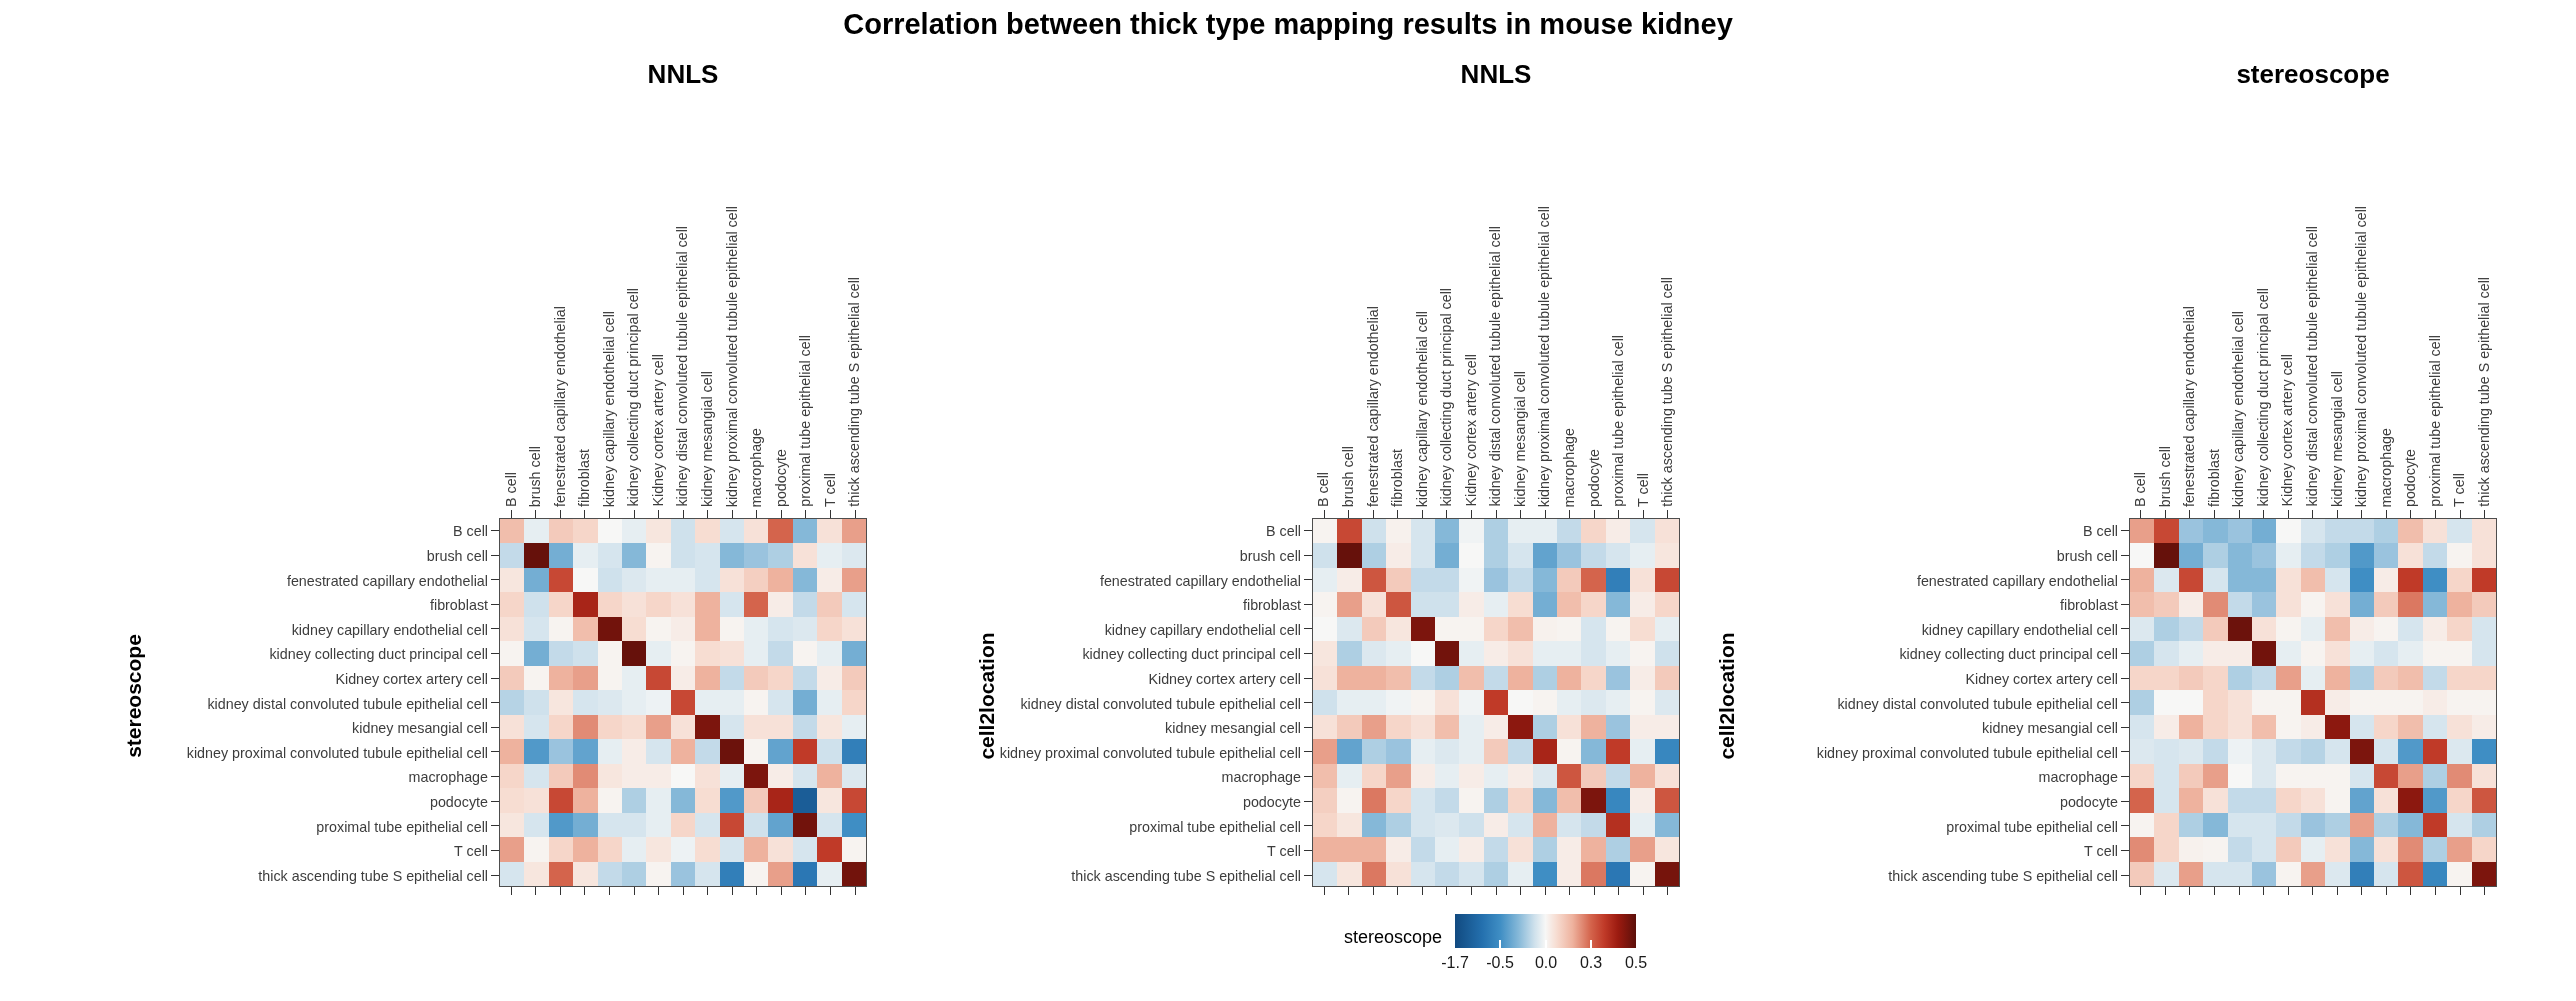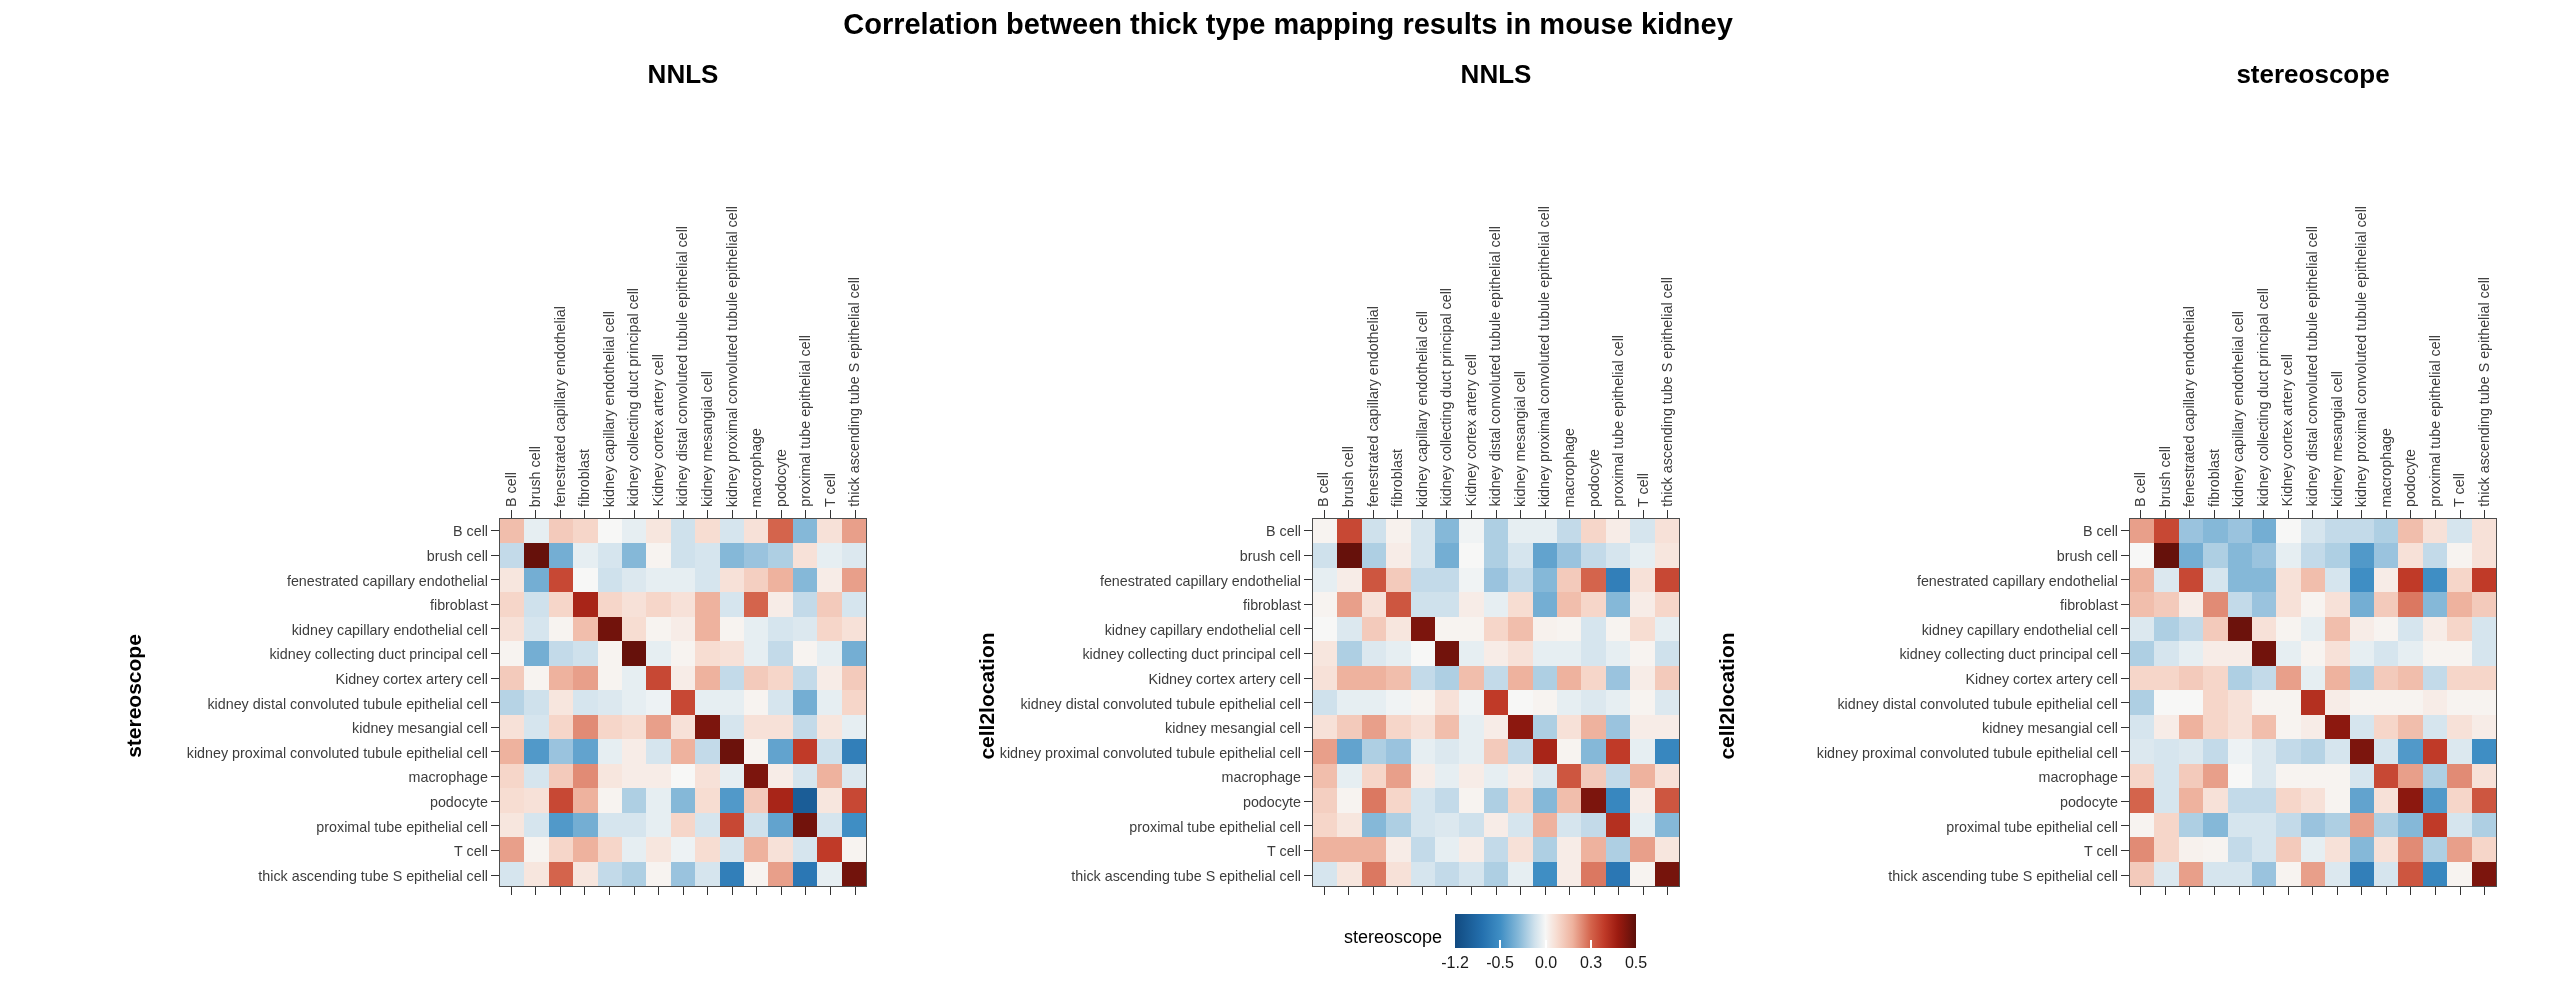--- a/index.html
+++ b/index.html
@@ -946,20 +946,20 @@
         <div class="hm-cell" style="background: rgb(247, 243, 240);"></div>
         <div class="hm-cell" style="background: rgb(124, 21, 13);"></div>
       </div>
     </div>
   <div id="legend">
       <div class="legend-title" style="left: 1442px; top: 937px;">stereoscope</div>
       <div class="legend-bar" style="left: 1455px; top: 914px; width: 181px; height: 34px; background: linear-gradient(to right, rgb(17, 74, 128) 0%, rgb(36, 112, 174) 15%, rgb(63, 142, 196) 25%, rgb(133, 184, 216) 35%, rgb(207, 225, 236) 44%, rgb(247, 247, 246) 50%, rgb(247, 221, 210) 56%, rgb(238, 178, 158) 65%, rgb(212, 100, 76) 75%, rgb(192, 58, 40) 82.5%, rgb(156, 27, 16) 90%, rgb(92, 15, 10) 100%);"></div>
       <div class="legend-notch" style="left: 1499px; top: 940px; height: 8.6px;"></div>
       <div class="legend-notch" style="left: 1545px; top: 940px; height: 8.6px;"></div>
       <div class="legend-notch" style="left: 1590px; top: 940px; height: 8.6px;"></div>
-      <div class="legend-tick-label" style="left: 1455px; top: 954px;">-1.2</div>
+      <div class="legend-tick-label" style="left: 1455px; top: 954px;">-1.7</div>
       <div class="legend-tick-label" style="left: 1500px; top: 954px;">-0.5</div>
       <div class="legend-tick-label" style="left: 1546px; top: 954px;">0.0</div>
       <div class="legend-tick-label" style="left: 1591px; top: 954px;">0.3</div>
       <div class="legend-tick-label" style="left: 1636px; top: 954px;">0.5</div>
     </div>
 </div>
 
 
 </body></html>

